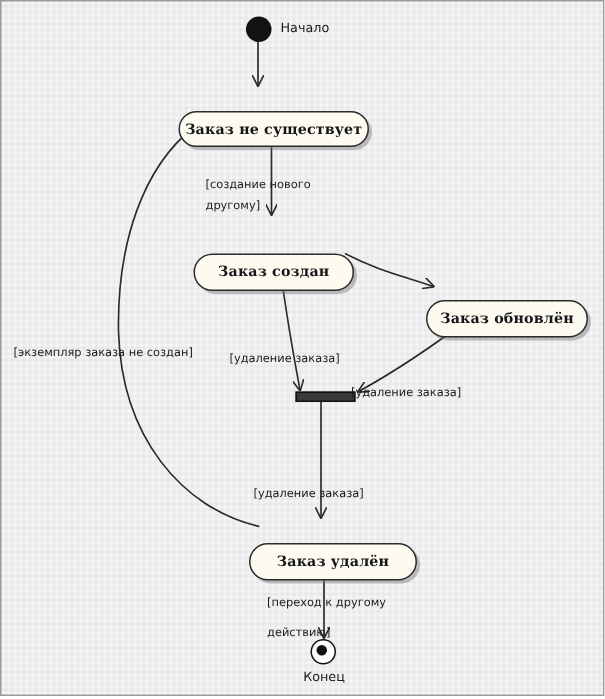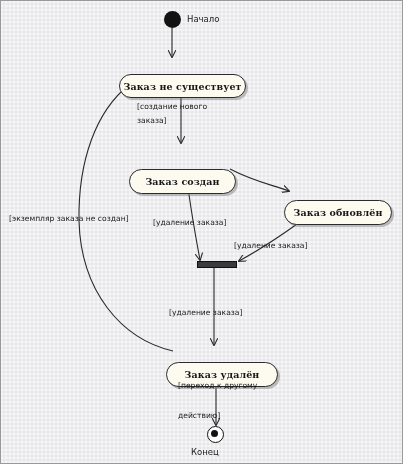--- a/index.html
+++ b/index.html
@@ -90,38 +90,39 @@
     height: 7px;
     border-radius: 50%;
     background: #121212;
   }
   .final-label {
     position: absolute;
     font-family: "DejaVu Sans", sans-serif;
     font-size: 8.5px;
     color: #1a1a1a;
     white-space: nowrap;
-    text-align: left;
+    text-align: center;
   }
 
   .join-bar {
     position: absolute;
     background: #3a3a3a;
     border: 1px solid #111111;
     box-sizing: border-box;
   }
 
   
   .guard {
     position: absolute;
     font-family: "DejaVu Sans", sans-serif;
     font-size: 7.6px;
     color: #1a1a1a;
     line-height: 11px;
     white-space: pre;
+    margin-top: 16px;
   }
 </style>
 </head>
 <body>
 
 <div id="canvas">
 
   <div id="texture"></div>
 
   <svg id="edges" viewBox="0 0 403 466" xmlns="http://www.w3.org/2000/svg">
@@ -166,27 +167,27 @@
   <div class="state" style="left:165px; top:345px; width:112px; height:25px;align-items:center;">
     <span>Заказ удалён</span>
   </div>
 
   <div class="join-bar" style="left:196px; top:260px; width:40px; height:7px;"></div>
 
   <div class="final-node" style="left:206px; top:425px;"></div>
   <div class="final-label" style="left:190px; top:446px; width:50px;">Конец</div>
 
   <div class="guard" style="left:136px; top:100px;">[создание нового</div>
-  <div class="guard" style="left:136px; top:114px;">заказа]</div>
+  <div class="guard" style="left:136px; top:114px;">другому]</div>
 
 
   <div class="guard" style="left:152px; top:216px;">[удаление заказа]</div>
 
   <div class="guard" style="left:233px; top:239px;">[удаление заказа]</div>
 
   <div class="guard" style="left:168px; top:306px;">[удаление заказа]</div>
 
   <div class="guard" style="left:8px; top:212px;">[экземпляр заказа не создан]</div>
 
   <div class="guard" style="left:177px; top:379px;">[переход к другому</div>
-  <div class="guard" style="left:177px; top:409px;text-align:right;">действию]</div>
+  <div class="guard" style="left:177px; top:399px;text-align:right;">действию]</div>
 
 </div>
 
 </body></html>

